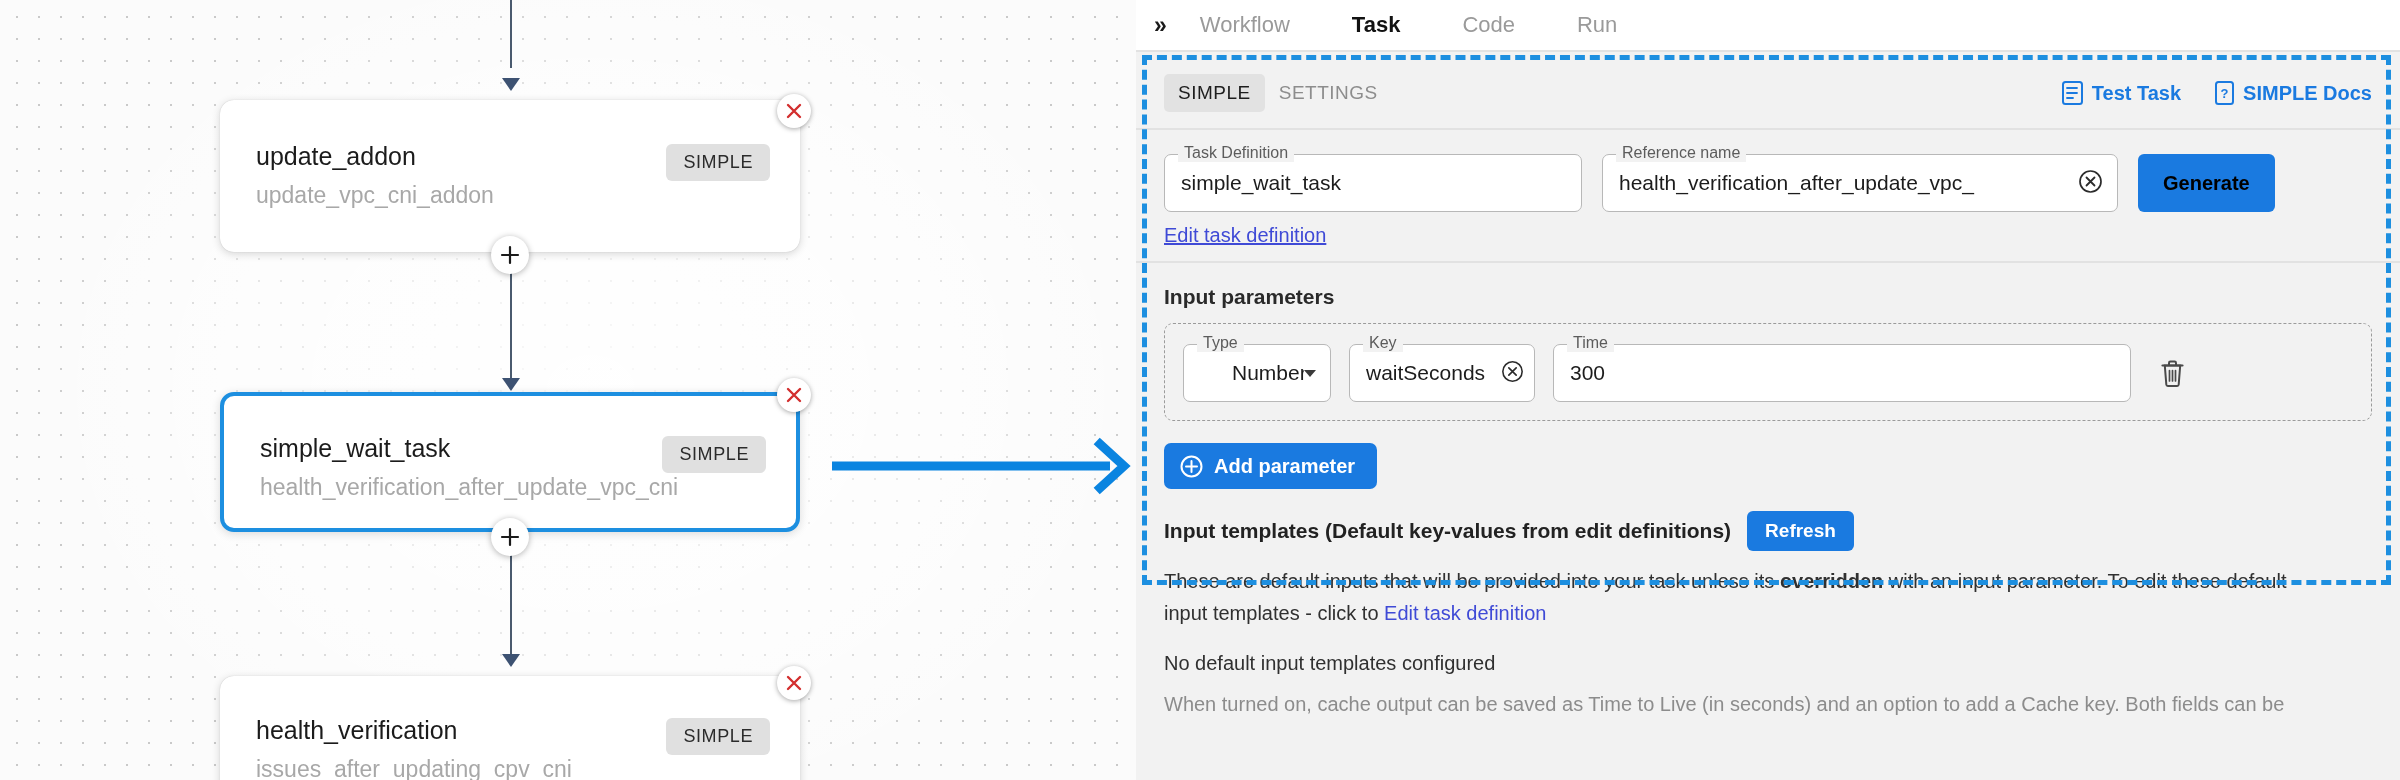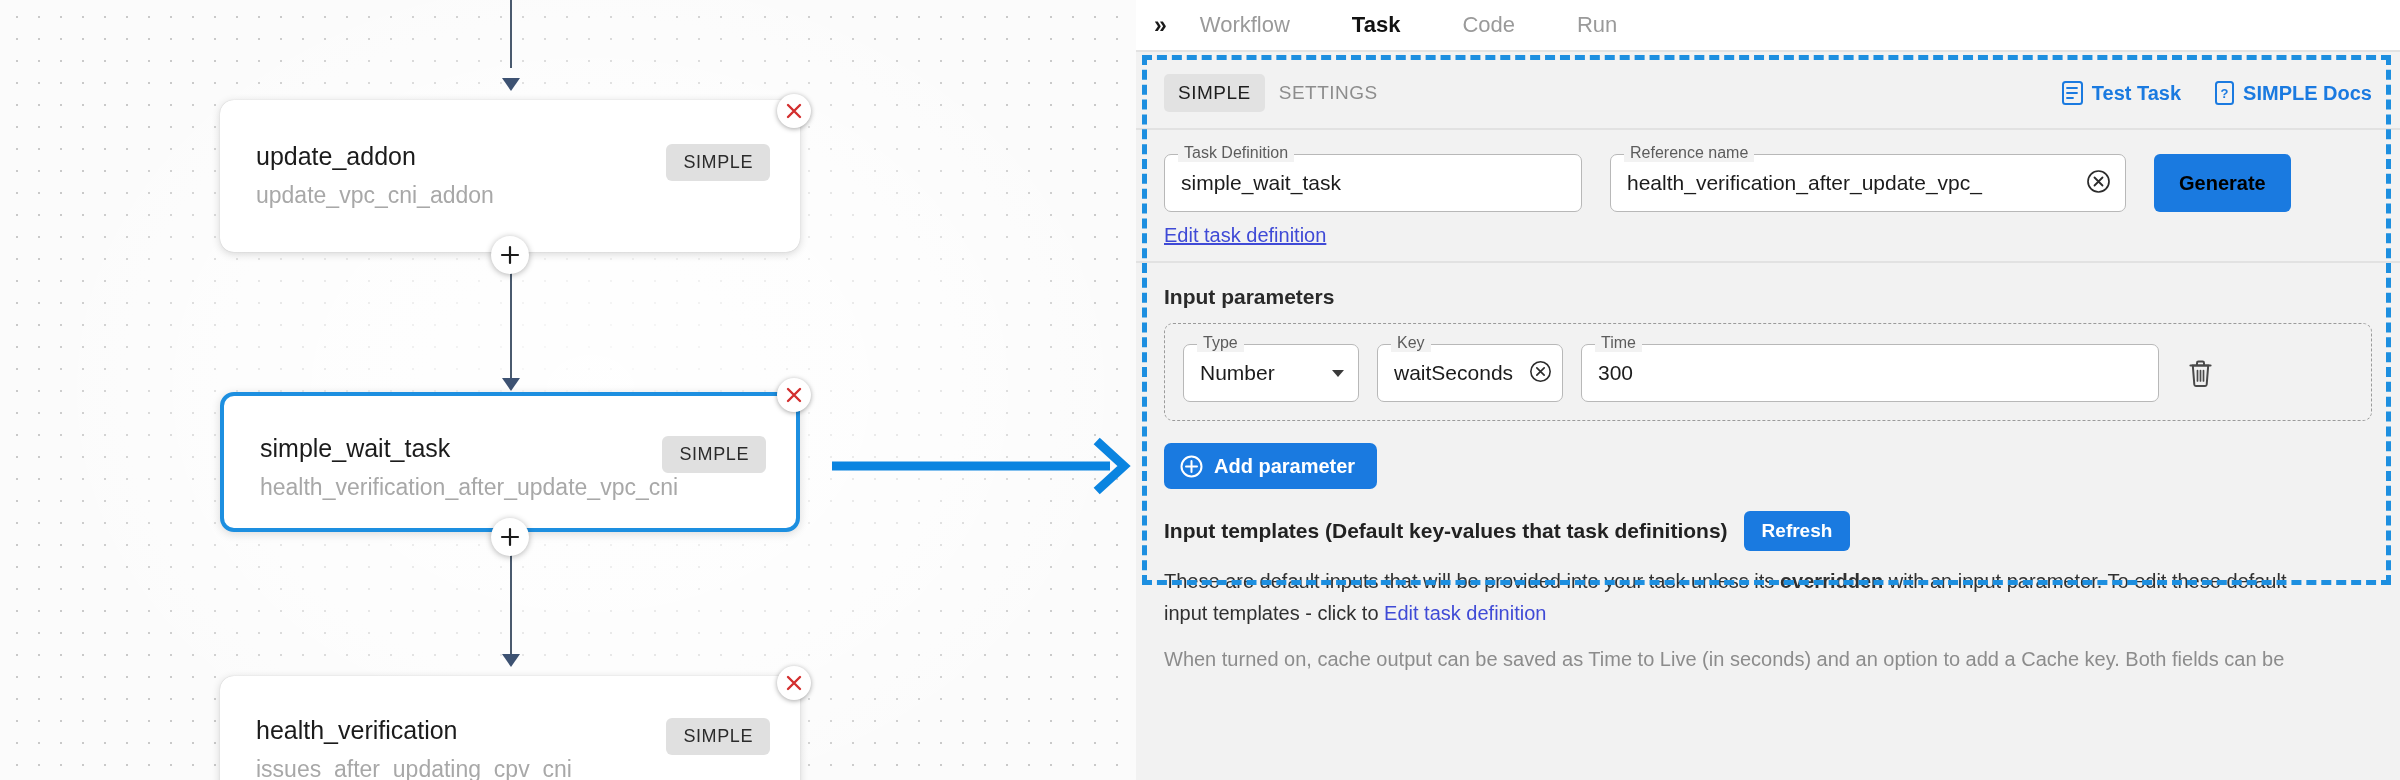--- a/index.html
+++ b/index.html
@@ -136,21 +136,21 @@
   .sub-tab.idle { color: #8d8d8d; }
 
   .head-actions { margin-left: auto; display: flex; align-items: center; padding-right: 28px; }
   .head-link {
     display: flex; align-items: center; gap: 9px;
     color: #1a7ae0; font-size: 20px; font-weight: 700; margin-left: 34px;
   }
 
   .sep { height: 2px; background: #e2e2e2; margin: 16px 0 0 0; }
 
-  .fields-row { display: flex; align-items: flex-start; padding: 24px 28px 0 28px; gap: 28px; }
+  .fields-row { display: flex; align-items: flex-start; padding: 24px 28px 0 28px; gap: 20px; }
   .ofield {
     position: relative;
     border: 1.6px solid #b8b8b8; border-radius: 7px;
     height: 58px; background: #ffffff;
     display: flex; align-items: center;
   }
   .ofield > .olabel {
     position: absolute; top: -11px; left: 13px;
     background: #f2f2f2; padding: 0 6px;
     font-size: 16px; color: #5c5c5c;
@@ -176,21 +176,21 @@
   .section-h {
     font-size: 21px; color: #2a2a2a; font-weight: 700; padding: 22px 0 0 28px;
   }
 
   #param-box {
     margin: 14px 28px 0 28px;
     border: 1.6px dashed #9b9b9b; border-radius: 9px;
     padding: 20px 18px 18px 18px;
     display: flex; align-items: center; gap: 18px;
   }
-  #type-field { width: 176px; }
+  #type-field { width: 148px; padding-left: 32px; }
   #key-field  { width: 186px; }
   #value-field{ width: 578px; }
   .caret {
     margin-left: auto; margin-right: 14px;
     width: 0; height: 0;
     border-left: 6px solid transparent; border-right: 6px solid transparent;
     border-top: 7px solid #3a3a3a;
   }
   #trash-btn { margin-left: 10px; display:flex; align-items:center; }
 
@@ -402,28 +402,29 @@
       <button class="addp-btn">
         <svg width="23" height="23" viewBox="0 0 23 23">
           <circle cx="11.5" cy="11.5" r="10" stroke="#ffffff" stroke-width="2" fill="none"></circle>
           <path d="M11.5 6 V17 M6 11.5 H17" stroke="#ffffff" stroke-width="2" stroke-linecap="round"></path>
         </svg>
         <span>Add parameter</span>
       </button>
 
       
       <div id="tmpl-row">
-        <span id="tmpl-title">Input templates (Default key-values that task definitions)</span>
+        <span id="tmpl-title">Input templates (Default key-values from edit definitions)</span>
         <button class="refresh-btn">Refresh</button>
       </div>
 
       <div id="tmpl-desc">
         <span>These are default inputs that will be provided into your task unless its </span><b>overridden</b><span> with an input parameter. To edit these default input templates - click to </span><a href="#">Edit task definition</a>
       </div>
 
+      <div id="no-tmpl">No default input templates configured</div>
 
       
       <div id="cache-desc">When turned on, cache output can be saved as Time to Live (in seconds) and an option to add a Cache key. Both fields can be</div>
 
       <div id="panel-scrollbar"></div>
     </div>
   </div>
 </div>
 
 </body></html>

